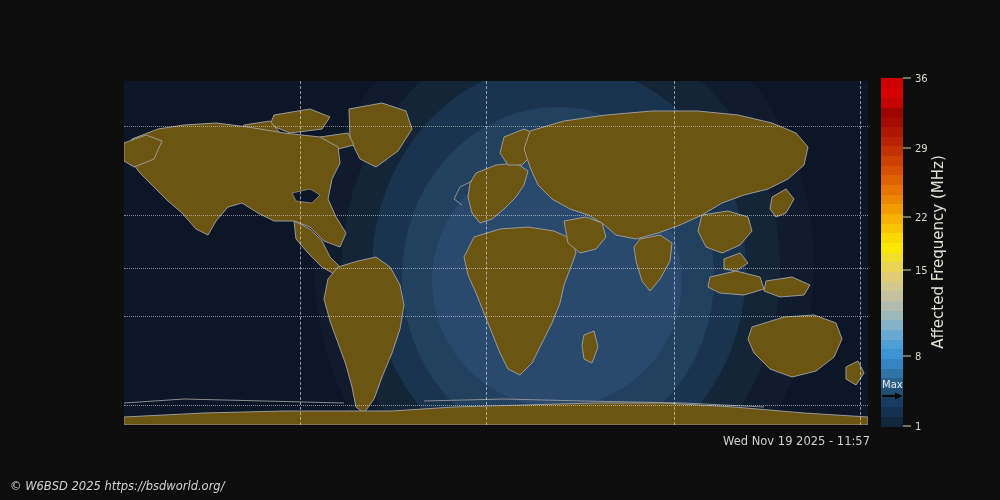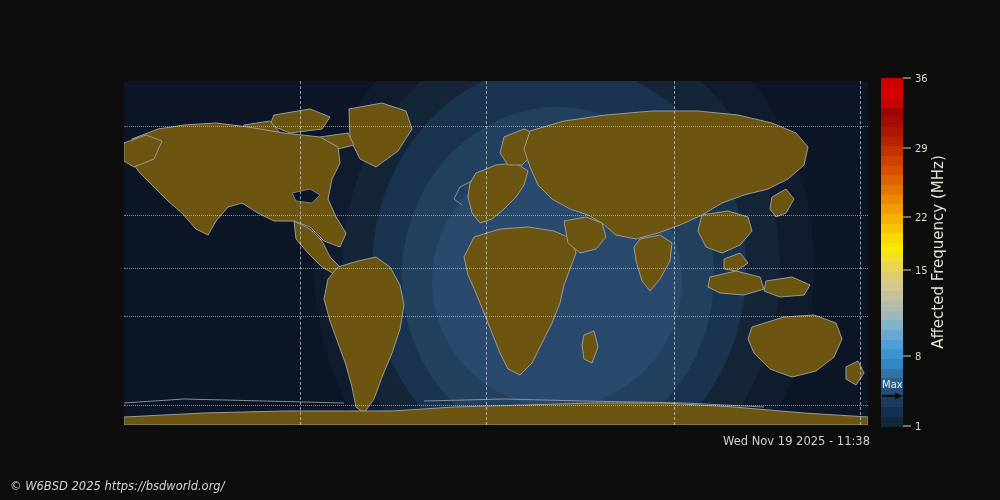--- a/index.html
+++ b/index.html
@@ -244,16 +244,16 @@
       </div>
     </div>
 
   <div class="cbar-axlabel">
     <span>Affected Frequency (MHz)</span>
   </div>
 
   <div class="status">
   </div>
 
-  <div class="stamp">Wed Nov 19 2025 - 11:38</div>
+  <div class="stamp">Wed Nov 19 2025 - 11:57</div>
 
   <div class="copy">© W6BSD 2025 https://bsdworld.org/</div>
 </div>
 
 </body></html>

